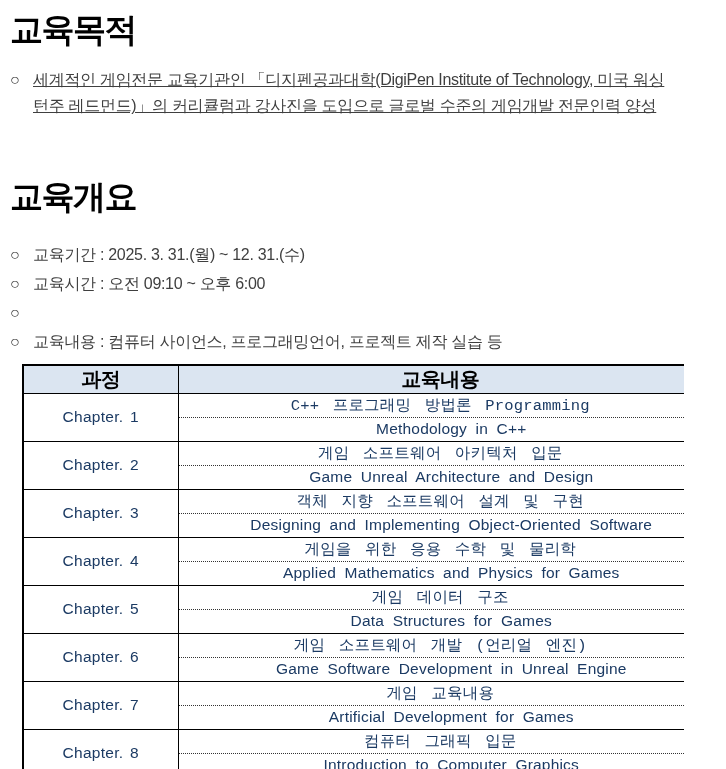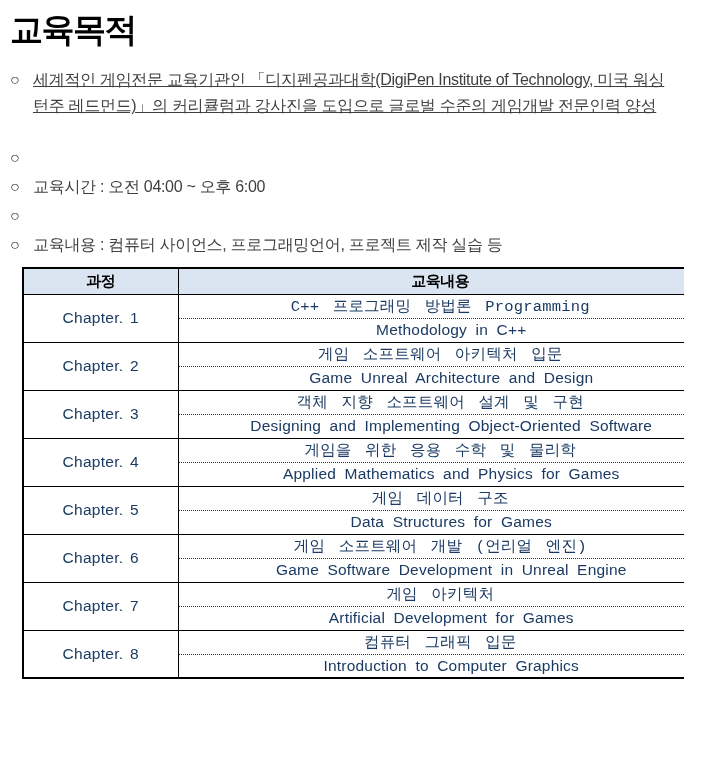--- a/index.html
+++ b/index.html
@@ -52,21 +52,21 @@
     border: 2px solid #000000;
     width: 682px;
     margin: 8px 0 0 12px;
     table-layout: fixed;
   }
   .course-table col.col-course { width: 155px; }
   .course-table th {
     background: #dbe5f1;
     border: 1px solid #000000;
     color: #000000;
-    font-size: 15px;
+    font-size: 20px;
     font-weight: bold;
     height: 26px;
     padding: 0;
     text-align: center;
     letter-spacing: -0.5px;
   }
   .course-table td {
     font-size: 15.5px;
     color: #1b3a63;
     text-align: center;
@@ -96,28 +96,30 @@
 
 <div class="page">
 
   <h1 class="section-title title-goal">교육목적</h1>
 
   <div class="bullet-para">
     <span class="marker">○</span>
     <span class="text">세계적인 게임전문 교육기관인 「디지펜공과대학(DigiPen Institute of Technology, 미국 워싱턴주 레드먼드)」의 커리큘럼과 강사진을 도입으로 글로벌 수준의 게임개발 전문인력 양성</span>
   </div>
 
+  <h1 class="section-title title-overview">교육개요</h1>
 
   <div class="bullet-list">
     <div class="bullet-line">
       <span class="marker">○</span>
-    </div>
-    <div class="bullet-line">
-      <span class="marker">○</span>
-      <span>교육시간 : 오전 04:00 ~ 오후 6:00</span>
+      <span>교육기간 : 2025. 3. 31.(월) ~ 12. 31.(수)</span>
+    </div>
+    <div class="bullet-line">
+      <span class="marker">○</span>
+      <span>교육시간 : 오전 09:10 ~ 오후 6:00</span>
     </div>
     <div class="bullet-line">
       <span class="marker">○</span>
     </div>
     <div class="bullet-line">
       <span class="marker">○</span>
       <span>교육내용 : 컴퓨터 사이언스, 프로그래밍언어, 프로젝트 제작 실습 등</span>
     </div>
   </div>
 
@@ -176,21 +178,21 @@
     <tr>
       <td class="course-cell" rowspan="2">Chapter. 6</td>
       <td class="content-top">게임 소프트웨어 개발 (언리얼 엔진)</td>
     </tr>
     <tr>
       <td class="content-bottom">Game Software Development in Unreal Engine</td>
     </tr>
 
     <tr>
       <td class="course-cell" rowspan="2">Chapter. 7</td>
-      <td class="content-top">게임 아키텍처</td>
+      <td class="content-top">게임 교육내용</td>
     </tr>
     <tr>
       <td class="content-bottom">Artificial Development for Games</td>
     </tr>
 
     <tr>
       <td class="course-cell" rowspan="2">Chapter. 8</td>
       <td class="content-top">컴퓨터 그래픽 입문</td>
     </tr>
     <tr>

